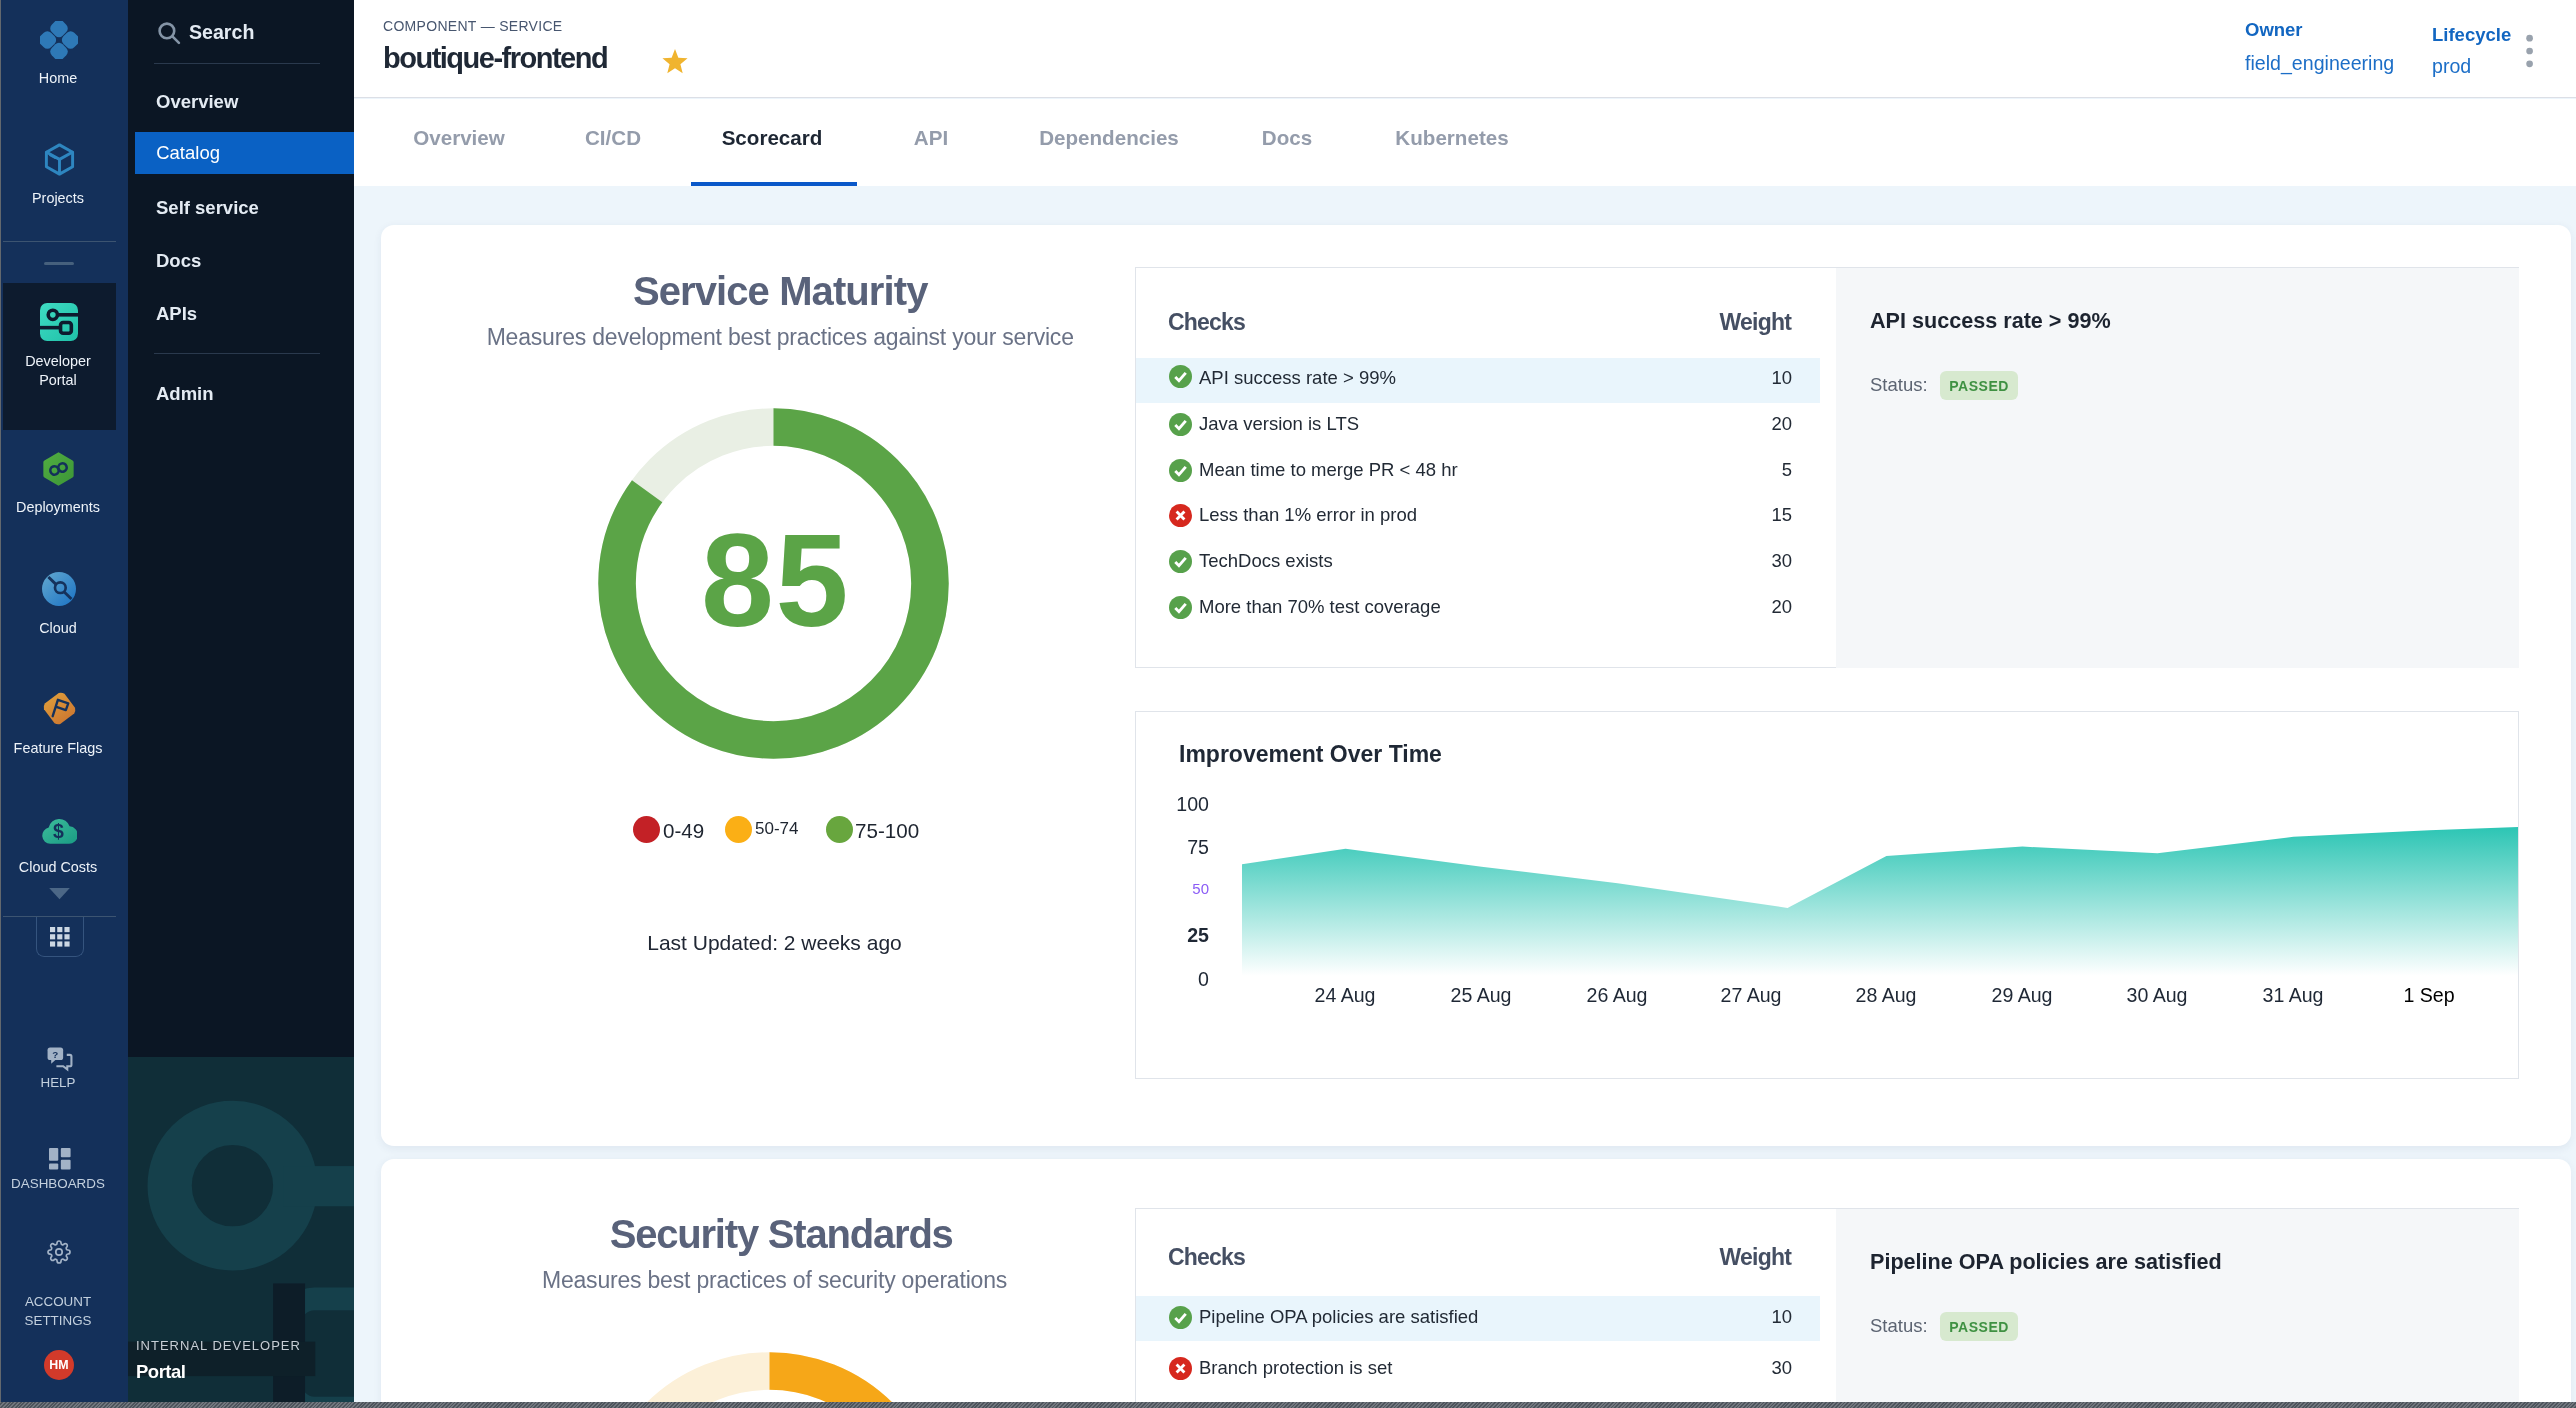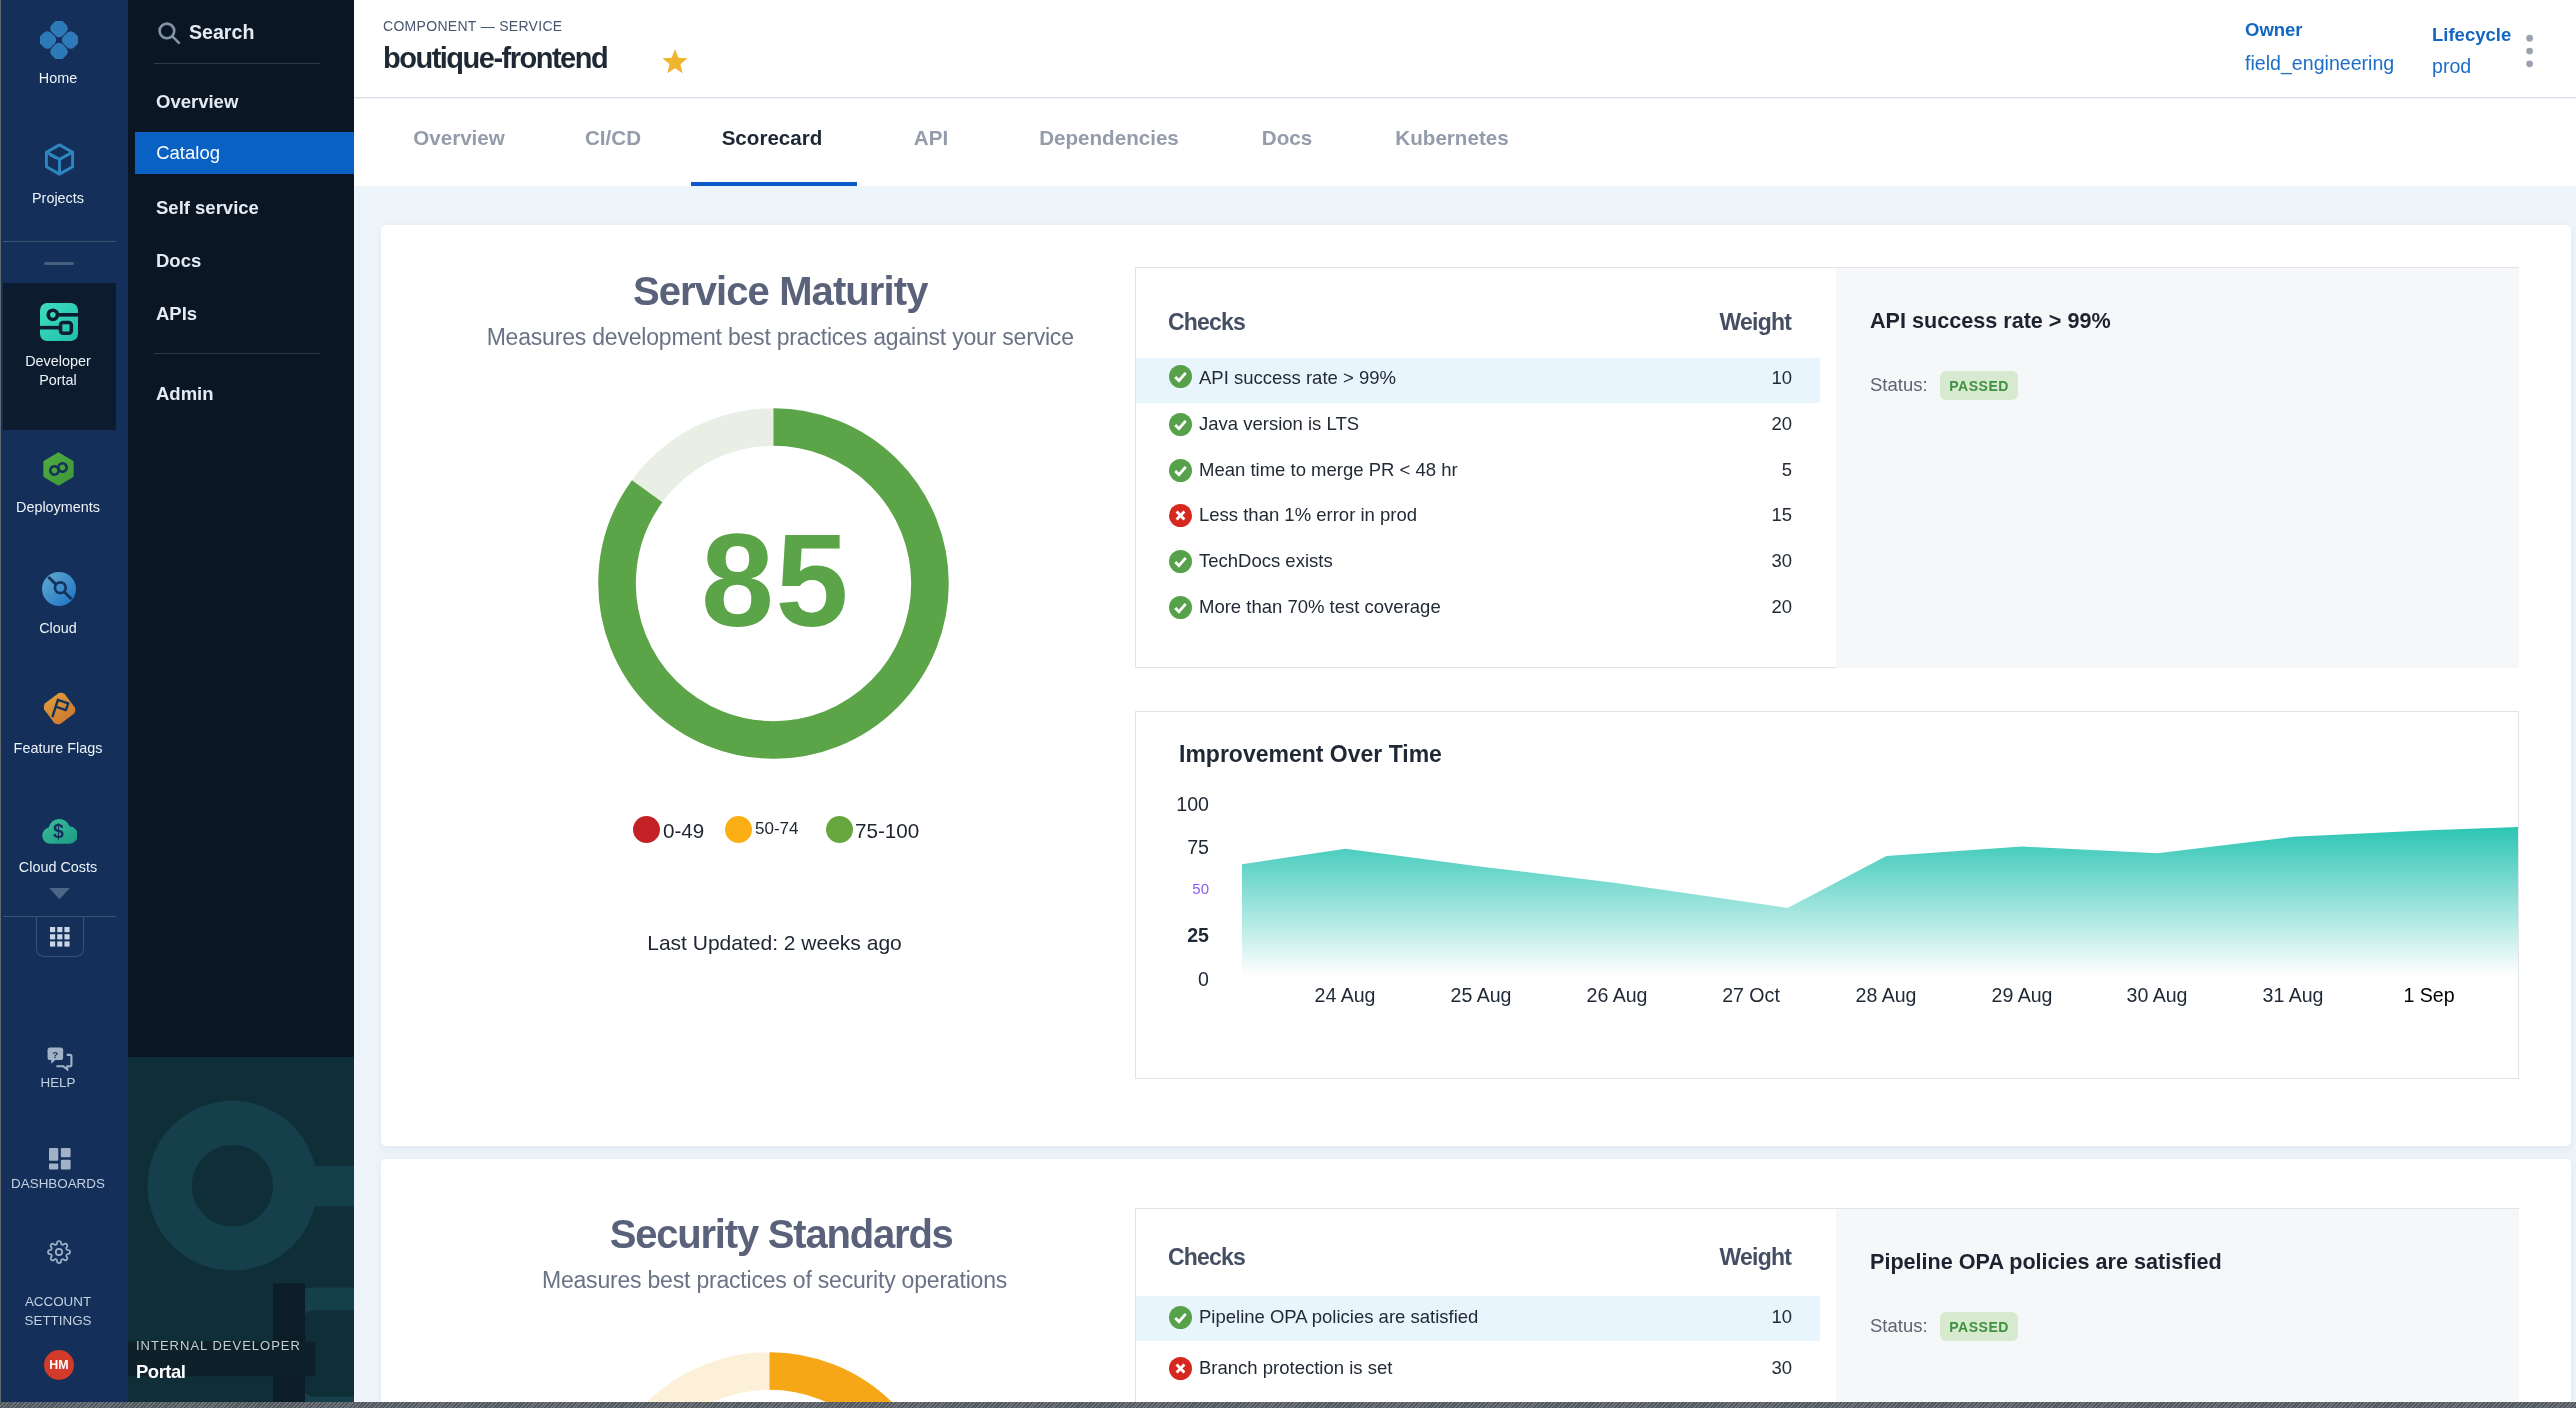--- a/index.html
+++ b/index.html
@@ -20,21 +20,21 @@
   #sb2 .menu { position:absolute; left:42px; color:#e4ebf3; font-size:18.5px;font-weight:bold; }
   .sb2-div { position:absolute; left:40px; width:166px; height:1px; background:#2a394d; }
   #catalog { position:absolute; left:20.6px; top:132px; width:219px; height:42px; background:#0a61c4; color:#fff; font-size:18.5px; line-height:42px; padding-left:21.6px; }
   #branding { position:absolute; left:0; top:1057px; width:240px; height:351px; background:#102e38; overflow:hidden; }
 
   
   #main { position:absolute; left:354px; top:0; width:2262px; height:1409px; background:#edf5fb; }
   #header { position:absolute; left:0; top:0; width:2262px; height:98px; background:#fff; border-bottom:1px solid #dcdfe6; }
   #tabs { position:absolute; left:0; top:99px; width:2262px; height:87px; background:#fff; }
   .tab { position:absolute; top:27px; font-size:20.6px; font-weight:bold; color:#949cab; transform:translateX(-50%); white-space:nowrap; }
-  .card { position:absolute; left:27px; width:2190px; background:#fff; border-radius:5px; box-shadow:0 2.1px 8.2px rgba(40,60,100,0.07); }
+  .card { position:absolute; left:27px; width:2190px; background:#fff; border-radius:13px; box-shadow:0 2.1px 8.2px rgba(40,60,100,0.07); }
   .ibox { position:absolute; background:#fff; border:1px solid #e0e4ea; }
   .gpanel { position:absolute; background:#f5f7f9; }
   .row-ico { position:absolute; width:23px; height:23px; }
   .rowtxt { position:absolute; font-size:18.5px; color:#222a35; }
   .weight { position:absolute; font-size:18.5px; color:#222a35; text-align:right; width:62px; }
   .badge { position:absolute; background:#d7e9cf; color:#3f9142; font-weight:bold; font-size:14px; letter-spacing:0.5px; padding:6.7px 9.3px; border-radius:6.2px; }
   #hscroll { position:absolute; left:0px; top:1402px; width:2616px; height:6.7px; background:repeating-linear-gradient(135deg,#72777e 0px,#72777e 1.3px,#4d545c 1.3px,#4d545c 2.6px); }
 </style>
 </head>
 <body>
@@ -311,21 +311,21 @@
               <linearGradient id="garea" x1="0" y1="0" x2="0" y2="1" gradientUnits="userSpaceOnUse" gradientTransform="translate(0,31) scale(1,289)">
             <stop offset="0" stop-color="#2cc5b4"></stop>
                 <stop offset="1" stop-color="#2cc5b4" stop-opacity="0"></stop>
           </linearGradient>
             </defs>
           <path d="M0 103 L201 73 L465 108 L729 140 L1059 188 L1251 87 L1515 69 L1777 82 L2041 50 L2305 37 L2477 31 L2477 320 L0 320 Z" fill="url(#garea)"></path>
         </svg>
         <div class="abs" style="left:168px; top:272px; width:82px; text-align:center; font-size:19.6px; color:#1f2835;">24 Aug</div>
         <div class="abs" style="left:304px; top:272px; width:82px; text-align:center; font-size:19.6px; color:#1f2835;">25 Aug</div>
         <div class="abs" style="left:440px; top:272px; width:82px; text-align:center; font-size:19.6px; color:#1f2835;">26 Aug</div>
-        <div class="abs" style="left:574px; top:272px; width:82px; text-align:center; font-size:19.6px; color:#1f2835;">27 Oct</div>
+        <div class="abs" style="left:574px; top:272px; width:82px; text-align:center; font-size:19.6px; color:#1f2835;">27 Aug</div>
         <div class="abs" style="left:709px; top:272px; width:82px; text-align:center; font-size:19.6px; color:#1f2835;">28 Aug</div>
         <div class="abs" style="left:845px; top:272px; width:82px; text-align:center; font-size:19.6px; color:#1f2835;">29 Aug</div>
         <div class="abs" style="left:980px; top:272px; width:82px; text-align:center; font-size:19.6px; color:#1f2835;">30 Aug</div>
         <div class="abs" style="left:1116px; top:272px; width:82px; text-align:center; font-size:19.6px; color:#1f2835;">31 Aug</div>
         <div class="abs" style="left:1252px; top:272px; width:82px; text-align:center; font-size:19.6px; color:#000000;">1 Sep</div>
       </div>
     </div>
 
     <div class="card" style="top:1159px; height:309px;">
       <div class="abs" style="left:6.7px; top:53px; width:787px; text-align:center; font-size:40px; letter-spacing:-1.2px; font-weight:bold; color:#59627a;">Security Standards</div>

